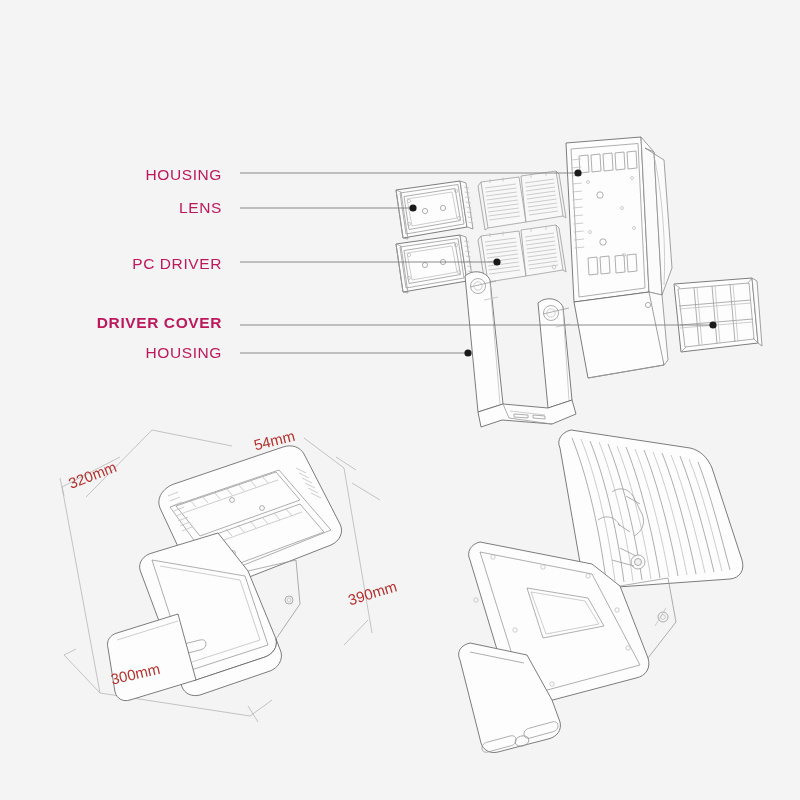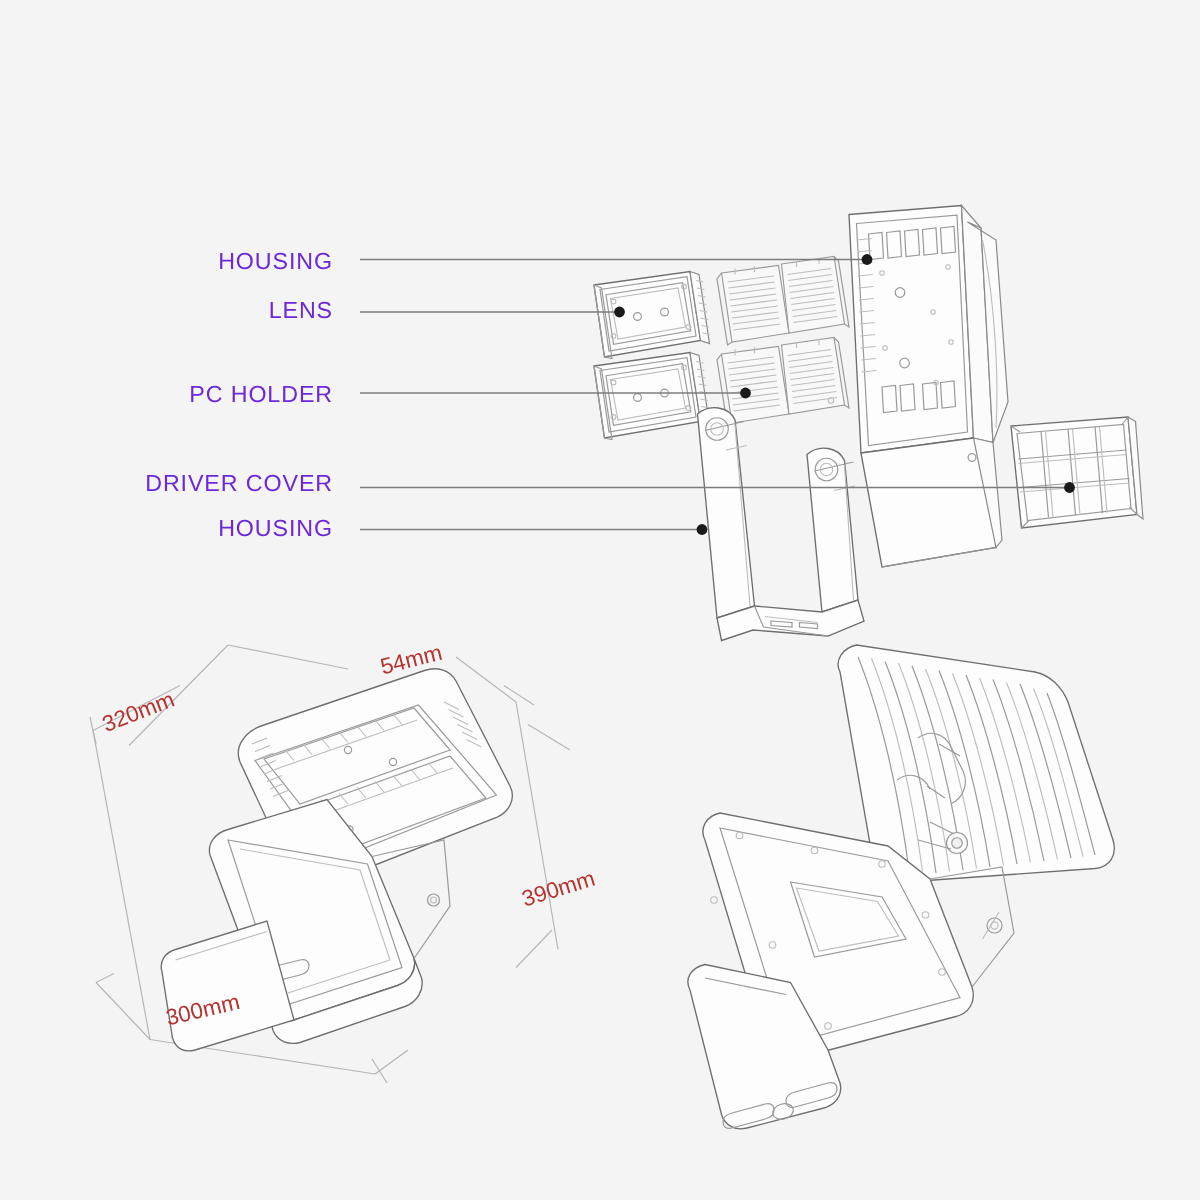--- a/index.html
+++ b/index.html
@@ -7,21 +7,21 @@
     width:800px;height:800px;
     background:#f4f4f4;
     font-family:"Liberation Sans", sans-serif;
     overflow:hidden;
     position:relative;
   }
   #stage{position:absolute;inset:0;width:800px;height:800px;}
   svg.layer{position:absolute;left:0;top:0;width:800px;height:800px;}
   .callout-label{
     position:absolute;
-    color:#6d28d9;
+    color:#be185d;
     font-size:15.5px;
     letter-spacing:0.6px;
     white-space:nowrap;
     text-align:right;
     font-family:"Liberation Sans", sans-serif;
   }
   .dim-label{
     position:absolute;
     color:#b5322e;
     font-size:15px;
@@ -340,22 +340,22 @@
       <circle cx="497" cy="262" r="3.6" class="dot"></circle>
       <line x1="240" y1="325" x2="713" y2="325" class="leader"></line>
       <circle cx="713" cy="325" r="3.6" class="dot"></circle>
       <line x1="240" y1="353" x2="468" y2="353" class="leader"></line>
       <circle cx="468" cy="353" r="3.6" class="dot"></circle>
     </svg>
 
   <div id="callout-labels">
       <div class="callout-label" style="right: 578px; top: 166px;">HOUSING</div>
       <div class="callout-label" style="right: 578px; top: 199px;">LENS</div>
-      <div class="callout-label" style="right: 578px; top: 255px;">PC HOLDER</div>
-      <div class="callout-label" style="right: 578px; top: 314px;">DRIVER COVER</div>
+      <div class="callout-label" style="right: 578px; top: 255px;">PC DRIVER</div>
+      <div class="callout-label" style="right: 578px; top: 314px; font-weight: bold;">DRIVER COVER</div>
       <div class="callout-label" style="right: 578px; top: 344px;">HOUSING</div>
     </div>
 
   <div id="dim-labels">
       <div class="dim-label" style="left: 66px; top: 476px; transform: rotate(-21deg);">320mm</div>
       <div class="dim-label" style="left: 252px; top: 437px; transform: rotate(-14deg);">54mm</div>
       <div class="dim-label" style="left: 346px; top: 592px; transform: rotate(-17deg);">390mm</div>
       <div class="dim-label" style="left: 109px; top: 671px; transform: rotate(-13deg);">300mm</div>
     </div>
 

